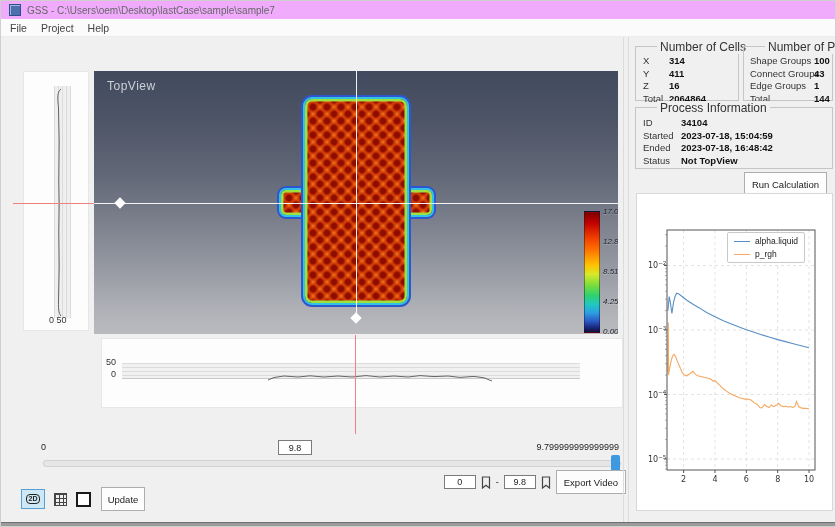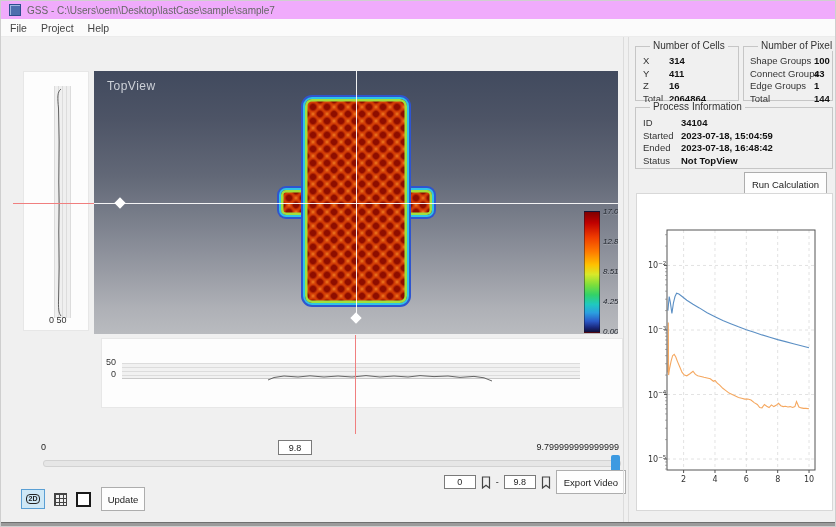--- a/index.html
+++ b/index.html
@@ -42,21 +42,21 @@
   .btn{background:#fdfdfd;border:1px solid #adadad;font-size:9.5px;color:#222;display:inline-flex;align-items:center;justify-content:center;padding:0 7px;height:24px;box-sizing:border-box;font-family:inherit;}
   .rowflex{position:absolute;display:flex;align-items:center;gap:5px;}
   .bmk{display:inline-flex;align-items:center;}
   .mode2d{width:22px;height:18px;border:1px solid #5a9fd4;display:inline-flex;align-items:center;justify-content:center;}
   .mode2d span{border:1.3px solid #222;border-radius:4px;font-size:7px;font-weight:bold;color:#222;padding:0 2px;line-height:8px;}
   .gridico{width:13px;height:13px;border:1px solid #444;box-sizing:border-box;
     background-image:repeating-linear-gradient(to right,#444 0 1px,transparent 1px 4px),repeating-linear-gradient(to bottom,#444 0 1px,transparent 1px 4px);}
   .swatch{width:15px;height:15px;background:#fff;border:2px solid #1a1a1a;box-sizing:border-box;}
   
   .gbox{position:absolute;border:1px solid #c6c6c6;box-sizing:border-box;}
-  .gtitle{position:absolute;top:-7px;left:14px;background:#f0f0f0;padding:0 3px;font-size:10px;color:#333;white-space:nowrap;text-align:right;}
+  .gtitle{position:absolute;top:-7px;left:21px;background:#f0f0f0;padding:0 3px;font-size:12px;color:#333;white-space:nowrap;text-align:right;}
   .grow{display:flex;font-size:9.5px;line-height:12.5px;color:#333;white-space:nowrap;}
   .gl{flex:none;}
   .gv{font-weight:bold;color:#111;}
   .chartpanel{position:absolute;left:635px;top:192px;width:197px;height:318px;background:#fff;border:1px solid #d8d8d8;box-sizing:border-box;}
   .legend{position:absolute;left:90px;top:38px;background:rgba(255,255,255,.95);border:1px solid #c9c9c9;border-radius:2px;padding:3px 6px;display:flex;flex-direction:column;gap:3px;}
   .lrow{display:flex;align-items:center;gap:5px;}
   .lswatch{width:16px;height:0;border-top:1.6px solid #000;}
   .lname{font-size:8.5px;color:#222;}
   .splitter{position:absolute;top:36px;width:1px;height:485px;background:#dcdcdc;}
   .bottomstrip{position:absolute;left:0;top:521px;width:836px;height:6px;background:#9b9b9b;border-top:1px solid #6f6f6f;box-sizing:border-box;}
@@ -273,16 +273,26 @@
         <line x1="28" y1="105.21798356647338" x2="30" y2="105.21798356647338" stroke="#777" stroke-width="0.6"></line>
         <line x1="28" y1="97.157419914325" x2="30" y2="97.157419914325" stroke="#777" stroke-width="0.6"></line>
         <line x1="28" y1="90.90516101057943" x2="30" y2="90.90516101057943" stroke="#777" stroke-width="0.6"></line>
         <line x1="28" y1="85.7966935236359" x2="30" y2="85.7966935236359" stroke="#777" stroke-width="0.6"></line>
         <line x1="28" y1="81.4775458055318" x2="30" y2="81.4775458055318" stroke="#777" stroke-width="0.6"></line>
         <line x1="28" y1="77.73612987148749" x2="30" y2="77.73612987148749" stroke="#777" stroke-width="0.6"></line>
         <line x1="28" y1="74.43596713294679" x2="30" y2="74.43596713294679" stroke="#777" stroke-width="0.6"></line>
         <line x1="28" y1="52.06258092490441" x2="30" y2="52.06258092490441" stroke="#777" stroke-width="0.6"></line>
         <line x1="28" y1="40.7018545342153" x2="30" y2="40.7018545342153" stroke="#777" stroke-width="0.6"></line>
       </svg>
+    <div class="legend">
+      <div class="lrow">
+        <span class="lswatch legend-swatch" style="border-top-color: rgb(91, 143, 196);"></span>
+        <span class="lname">alpha.liquid</span>
+      </div>
+      <div class="lrow">
+        <span class="lswatch legend-swatch" style="border-top-color: rgb(245, 168, 96);"></span>
+        <span class="lname">p_rgh</span>
+      </div>
+    </div>
   </div>
 
   <div class="bottomstrip"></div>
 </div>
 
 </body></html>

